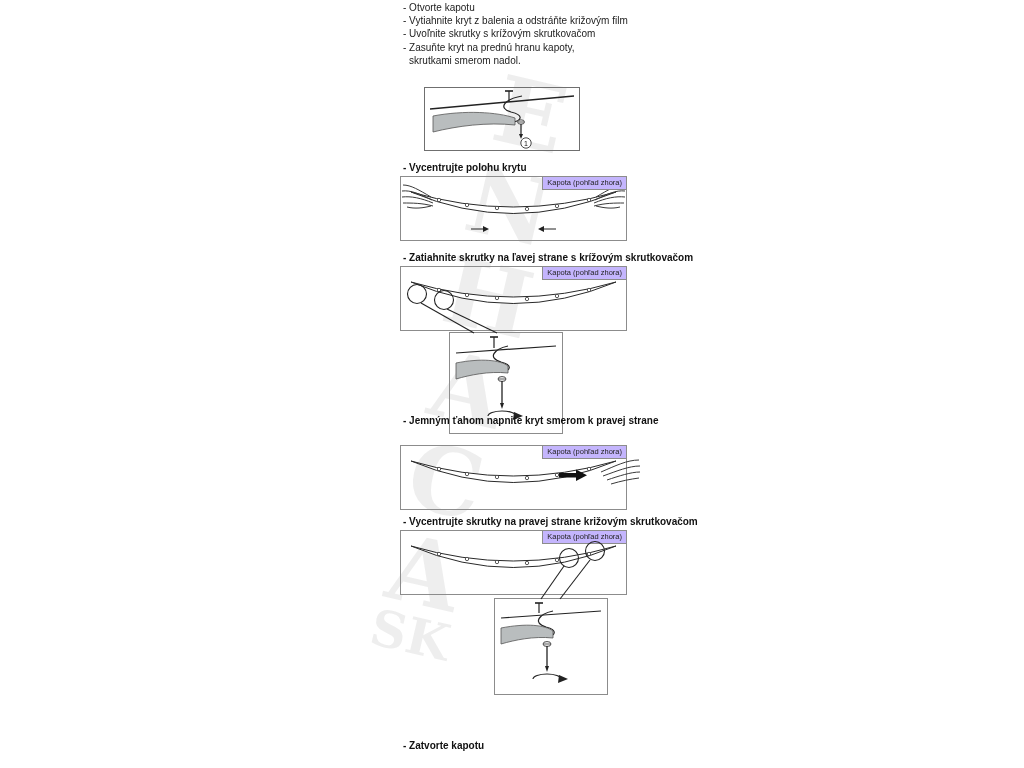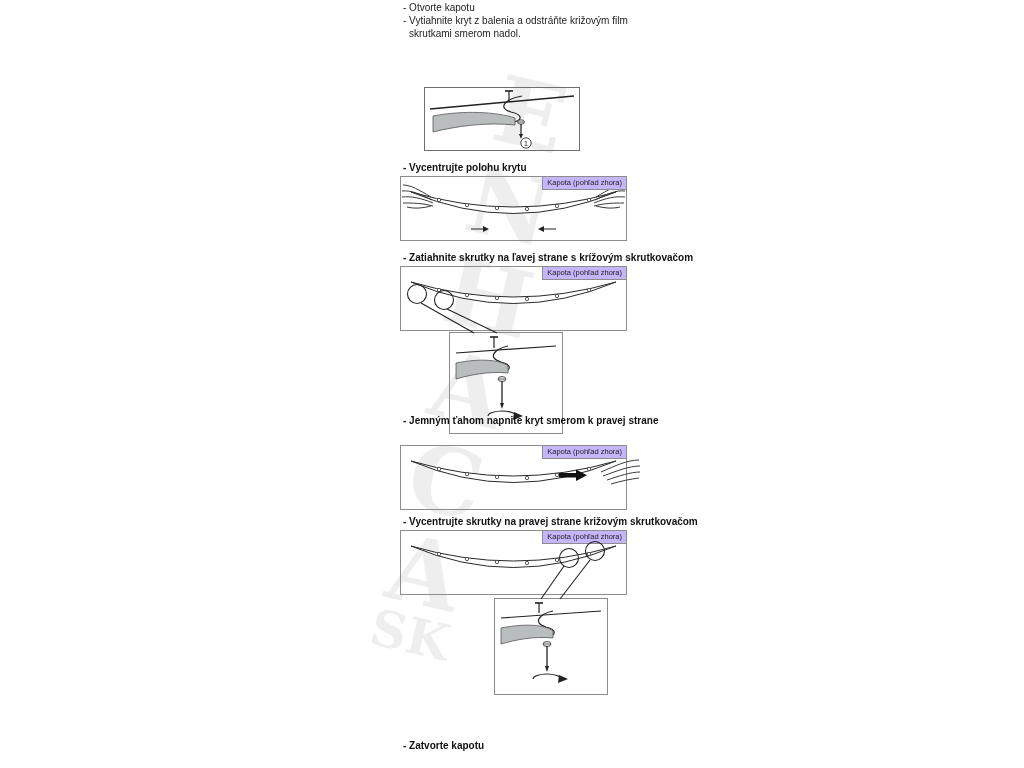--- a/index.html
+++ b/index.html
@@ -55,20 +55,22 @@
   <div class="watermark">
     <span class="wm-main">ENHACA</span>
     <span class="wm-suffix">SK</span>
   </div>
 
   <div class="layer">
 
     <div class="intro">
       <div class="intro-line">- Otvorte kapotu</div>
       <div class="intro-line">- Vytiahnite kryt z balenia a odstráňte križovým film</div>
+      <div class="intro-line">- Uvoľnite skrutky s krížovým skrutkovačom</div>
+      <div class="intro-line">- Zasuňte kryt na prednú hranu kapoty,</div>
       <div class="intro-line cont">skrutkami smerom nadol.</div>
     </div>
 
     <div class="figbox fig1">
       <svg width="154" height="62" viewBox="0 0 154 62">
         <path d="M5,21 L149,8" stroke="#222" stroke-width="1.4" fill="none"></path>
         <g>
           <line x1="84" y1="3" x2="84" y2="14" stroke="#222" stroke-width="1.2"></line>
           <line x1="80" y1="3" x2="88" y2="3" stroke="#222" stroke-width="1.6"></line>
         </g>

